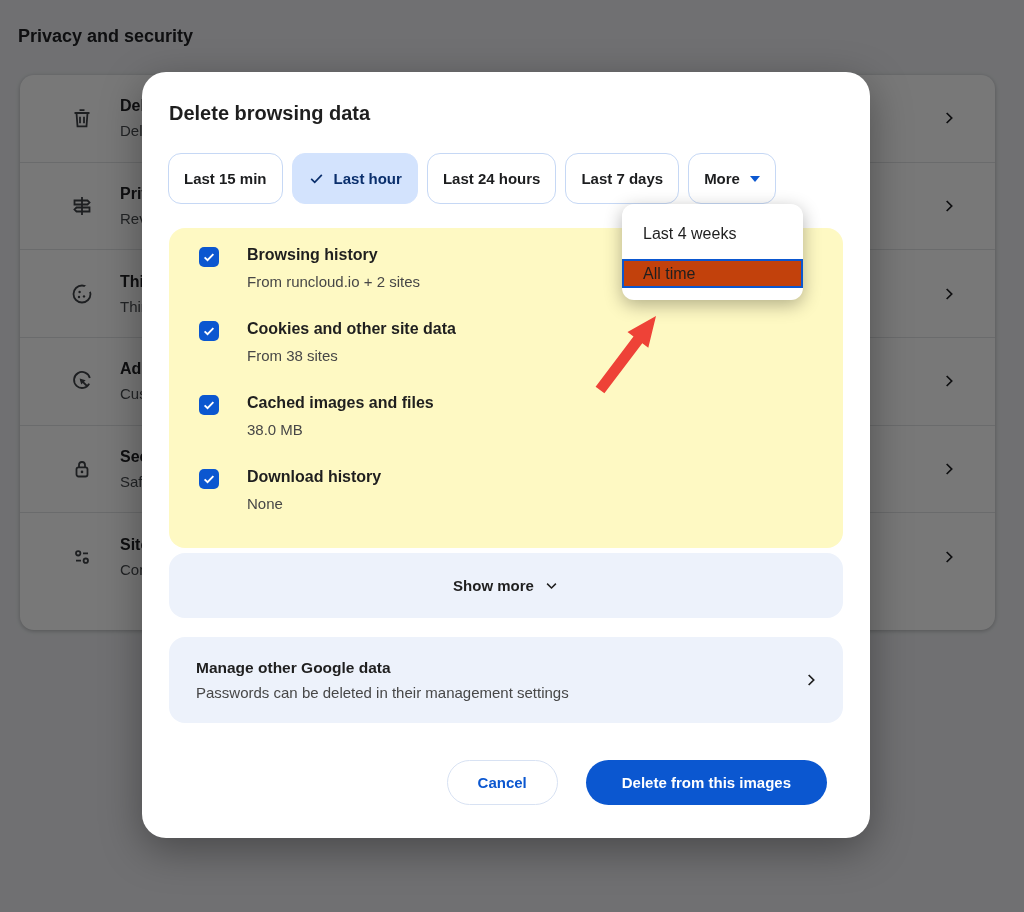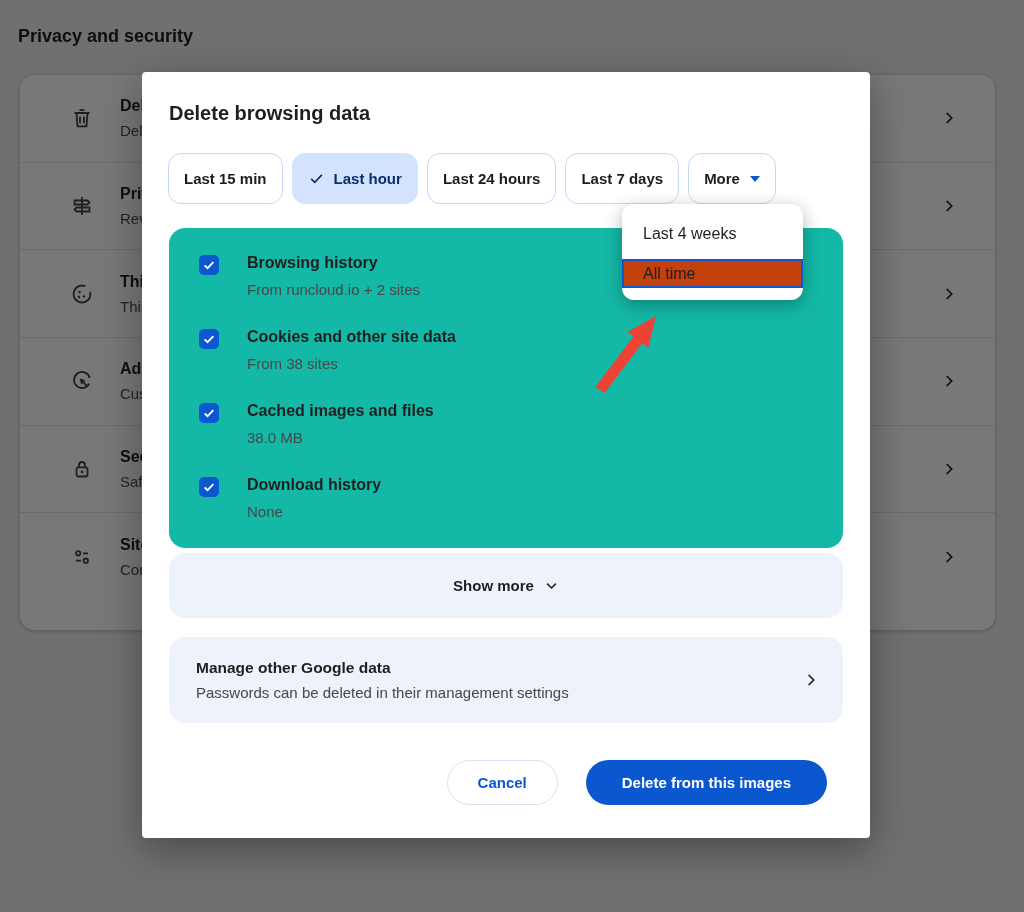--- a/index.html
+++ b/index.html
@@ -36,21 +36,21 @@
   .settings-row .row-line1 { font-size:16px; font-weight:600; color:#202124; line-height:25px; }
   .settings-row .row-line2 { font-size:15px; font-weight:400; color:#4a4d51; line-height:25px; }
   .settings-row .row-chevron { margin-left:auto; width:16px; height:16px; color:#202124; flex:none; }
 
   
   .scrim { position:absolute; inset:0; background:rgba(0,0,0,0.53); z-index:5; }
 
   
   .dialog {
     position:absolute; left:142px; top:72px; width:728px; height:766px;
-    background:#ffffff; border-radius:4px; z-index:10;
+    background:#ffffff; border-radius:24px; z-index:10;
     box-shadow:0 12px 40px rgba(0,0,0,0.35);
   }
   .dialog-title {
     position:absolute; left:27px; top:30px;
     font-size:20px; font-weight:600; color:#1f1f1f;
   }
 
   .chips-row { position:absolute; left:26px; top:81px; display:flex; gap:9px; }
   .chip {
     height:51px; display:flex; align-items:center;
@@ -62,22 +62,22 @@
   .chip.selected { background:#d3e3fd; border-color:#d3e3fd; color:#0a2f6c; }
   .chip .chip-check { width:17px; height:17px; margin-right:9px; color:#0a2f6c; }
   .chip .more-caret {
     width:0; height:0; margin-left:10px;
     border-left:5.5px solid transparent; border-right:5.5px solid transparent;
     border-top:6px solid #0b57d0;
   }
 
   .data-panel {
     position:absolute; left:27px; top:156px; width:674px; height:320px;
-    background:#14b8a6; border-radius:16px;
-    padding:24px 0 0 30px; overflow:hidden;
+    background:#fef9c3; border-radius:16px;
+    padding:16px 0 0 30px; overflow:hidden;
   }
   .check-row { display:flex; align-items:flex-start; height:74px; }
   .checkbox {
     width:20px; height:20px; flex:none; margin-top:3px;
     background:#0b57d0; border-radius:5px;
     display:flex; align-items:center; justify-content:center;
   }
   .checkbox svg { width:14px; height:14px; }
   .check-text { margin-left:28px; }
   .check-label { font-size:16px; font-weight:600; color:#1f1f1f; line-height:22px; }

